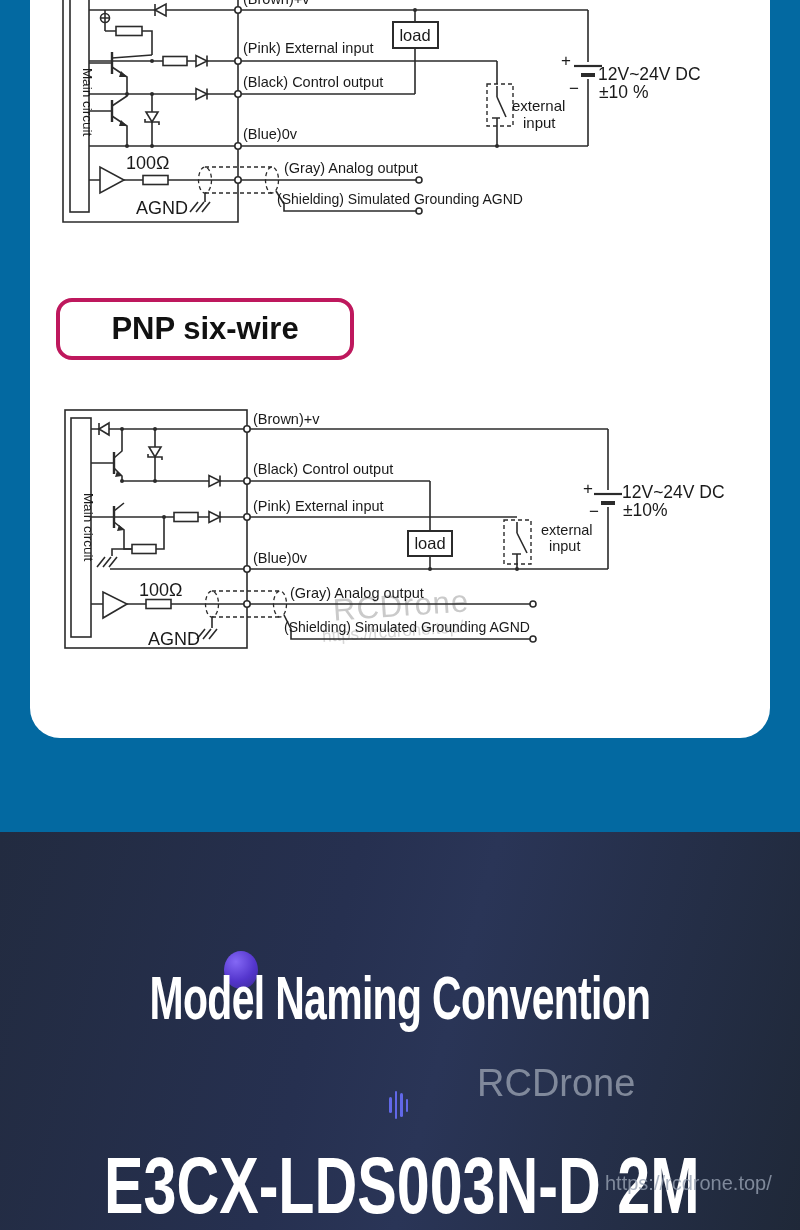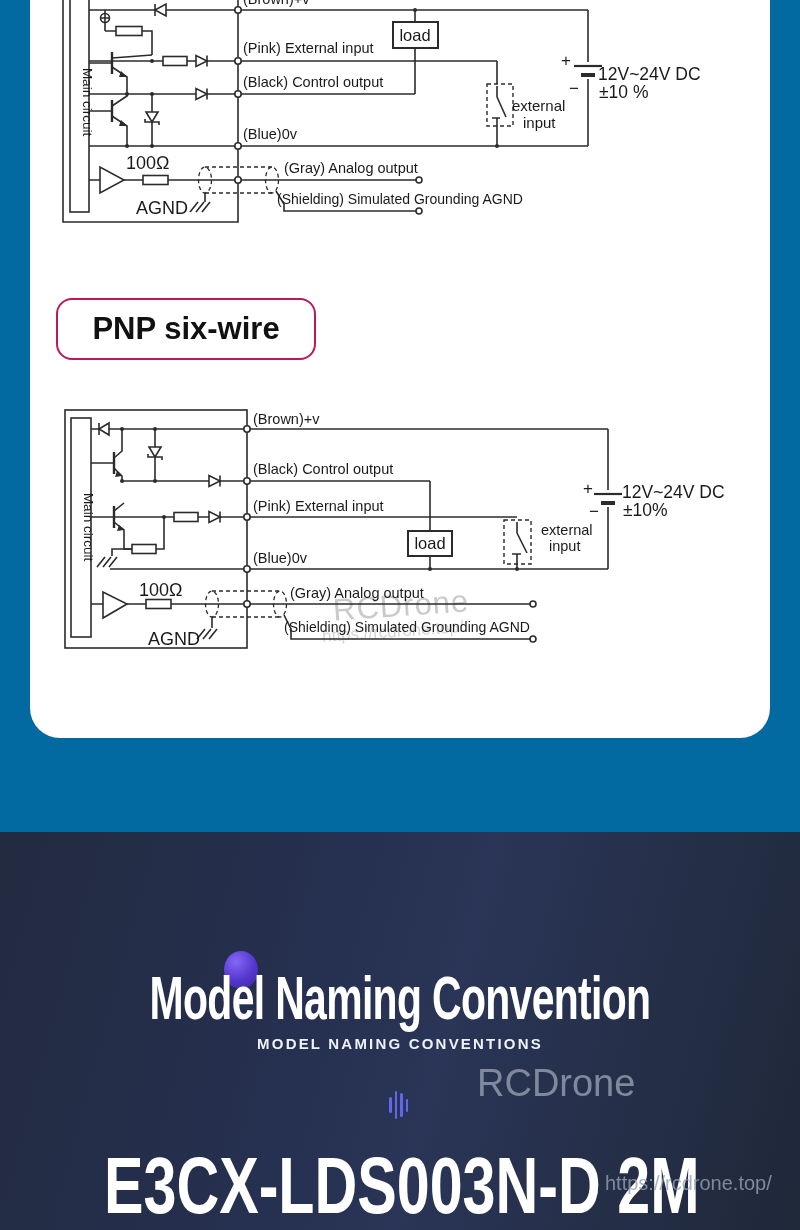--- a/index.html
+++ b/index.html
@@ -2,22 +2,22 @@
 <html><head>
 <meta charset="utf-8">
 <style>
   * { margin:0; padding:0; box-sizing:border-box; }
   html,body { width:800px; }
   body { font-family:"Liberation Sans", sans-serif; background:#fff; }
   .page { position:relative; width:800px; height:1230px; background:#0369a1; overflow:hidden; }
   .card { position:absolute; left:30px; top:-40px; width:740px; height:778px; background:#ffffff; border-radius:30px; }
   svg.diagram { position:absolute; overflow:hidden; }
   svg text { font-family:"Liberation Sans", sans-serif; fill:#1a1a1a; }
-  .pnp-heading { position:absolute; left:56px; top:298px; width:260px; height:62px; background:#fff;
-     border:2px solid #be185d; border-radius:16px; display:flex; align-items:center; justify-content:center;
+  .pnp-heading { position:absolute; left:56px; top:298px; width:298px; height:62px; background:#fff;
+     border:4px solid #be185d; border-radius:16px; display:flex; align-items:center; justify-content:center;
      font-size:31px; font-weight:bold; color:#111; }
   .wm { position:absolute; pointer-events:none; white-space:nowrap; }
   .wm-d2-brand { left:333px; top:588px; font-size:31px; color:#bdbdbd; opacity:.8; transform:rotate(-4deg); letter-spacing:1px; }
   .wm-d2-url { left:322px; top:622px; font-size:17px; color:#c9c9c9; opacity:.75; transform:rotate(-4deg); }
   .dark-section { position:absolute; left:0; top:818px; width:800px; height:412px;
      background:linear-gradient(105deg,#222b40 0%,#263050 40%,#2a3557 55%,#1f2838 100%); overflow:hidden;margin-top:14px; }
   .blob { position:absolute; left:224px; top:119px; width:34px; height:38px; border-radius:50%;
      background:radial-gradient(circle at 35% 28%, #8468f5 0%, #5335cc 55%, #3a2a92 100%); }
   .naming-title { position:absolute; left:0; top:130px; width:800px; text-align:center; color:#ffffff;
      font-size:62px; font-weight:bold; transform:scaleX(0.66); letter-spacing:-1px; white-space:nowrap; }
@@ -237,21 +237,20 @@
     <text x="622" y="498" font-size="17.5">12V~24V DC</text>
     <text x="623" y="516" font-size="17.5">±10%</text>
     <text x="541" y="535" font-size="14.5">external</text>
     <text x="549" y="551" font-size="14.5">input</text>
     <text transform="translate(84,527) rotate(90)" text-anchor="middle" font-size="13.5">Main circuit</text>
   </svg>
 
   <div class="dark-section">
     <div class="blob"></div>
     <div class="naming-title">Model Naming Convention</div>
-    <div class="naming-subtitle">MODEL NAMING CONVENTIONS</div>
     <div class="wm wm-dark-brand">RCDrone</div>
     <div class="bars-icon">
       <span class="b1"></span>
         <span class="b2"></span>
         <span class="b3"></span>
         <span class="b4"></span>
     </div>
     <div class="model-code">E3CX-LDS003N-D 2M</div>
     <div class="wm wm-dark-url">https://rcdrone.top/</div>
     <div class="u-seg u1"></div>

